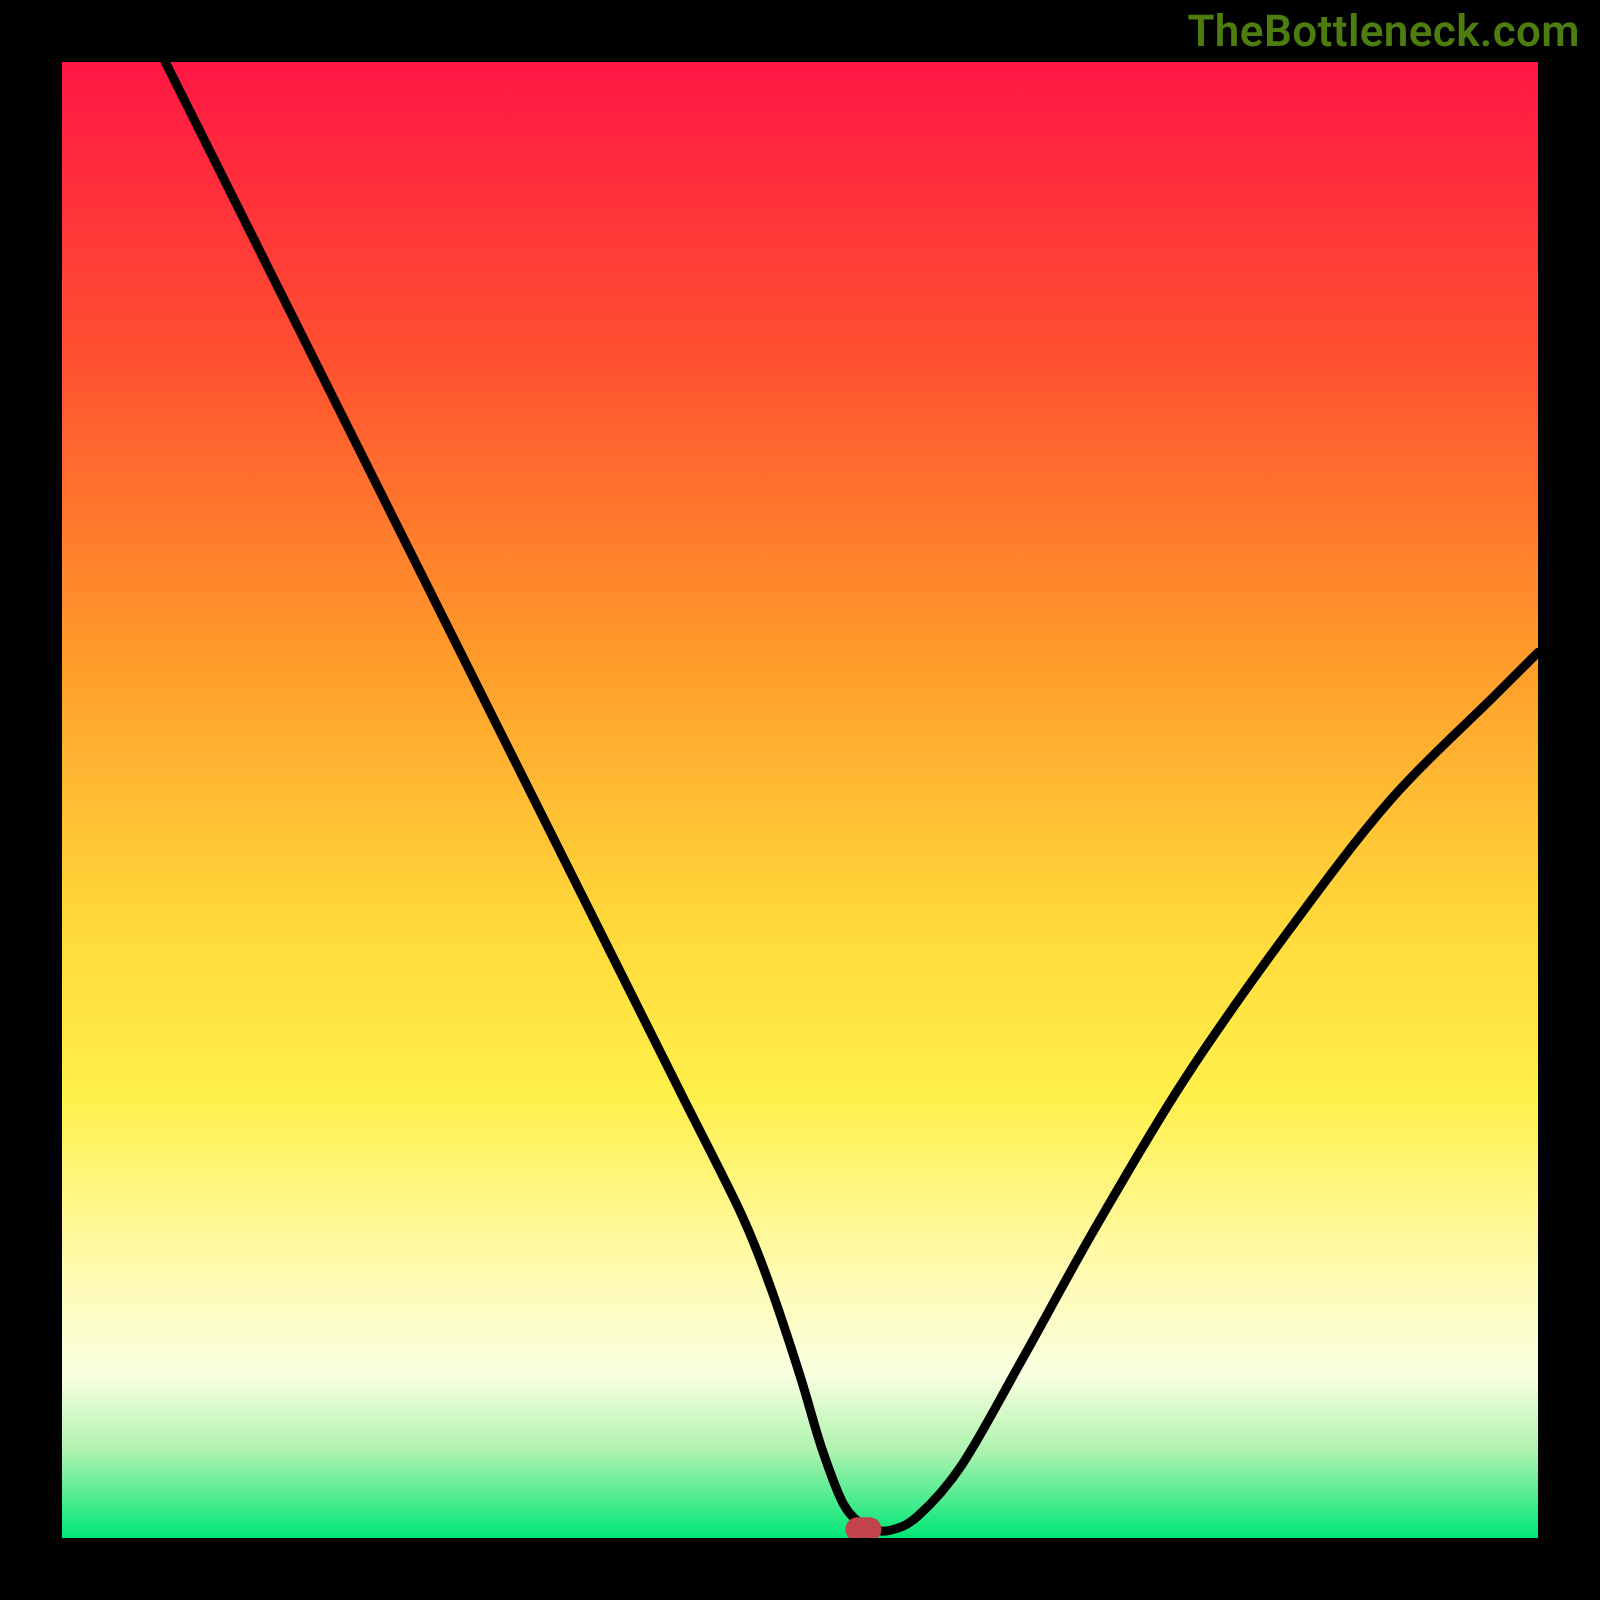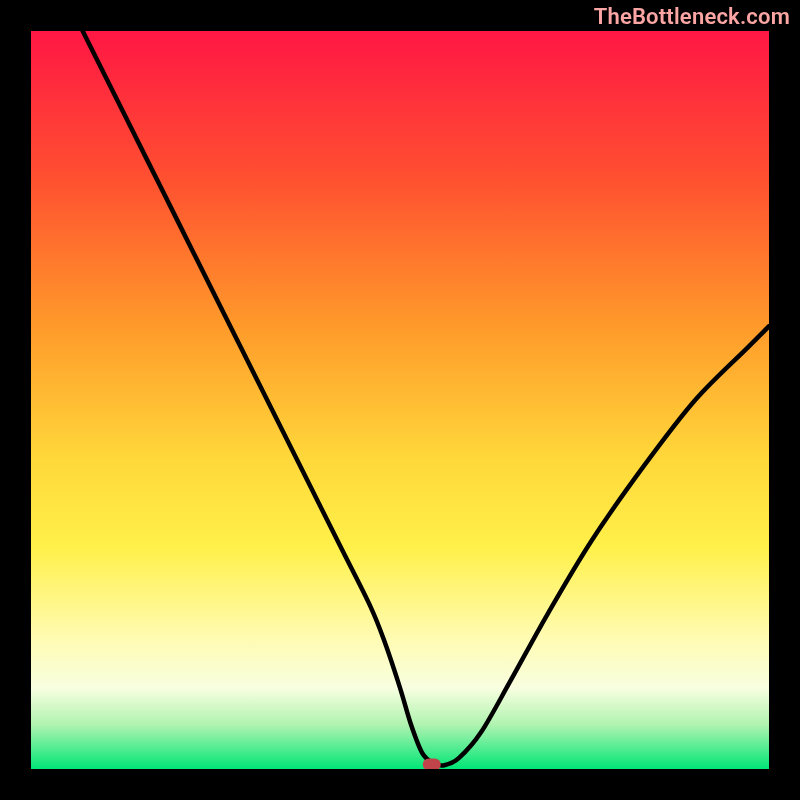--- a/index.html
+++ b/index.html
@@ -41,21 +41,21 @@
   svg {
     display: block;
   }
   .watermark {
     position: absolute;
     top: 4px;
     right: 10px;
     font-family: -apple-system, BlinkMacSystemFont, "Segoe UI", Roboto, Arial, sans-serif;
     font-size: 22px;
     font-weight: 600;
-    color: #fca5a5;
+    color: #4d7c0f;
     letter-spacing: 0.2px;
   }
   .marker {
     fill: #c1444a;
     stroke: none;
   }
 </style>
 </head>
 <body>
 

